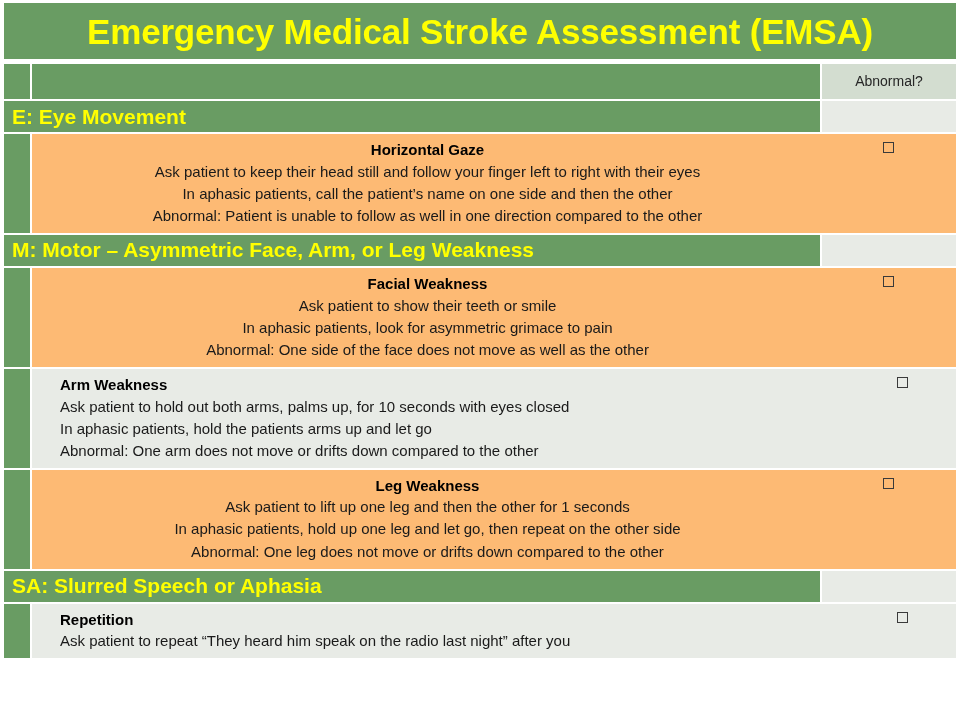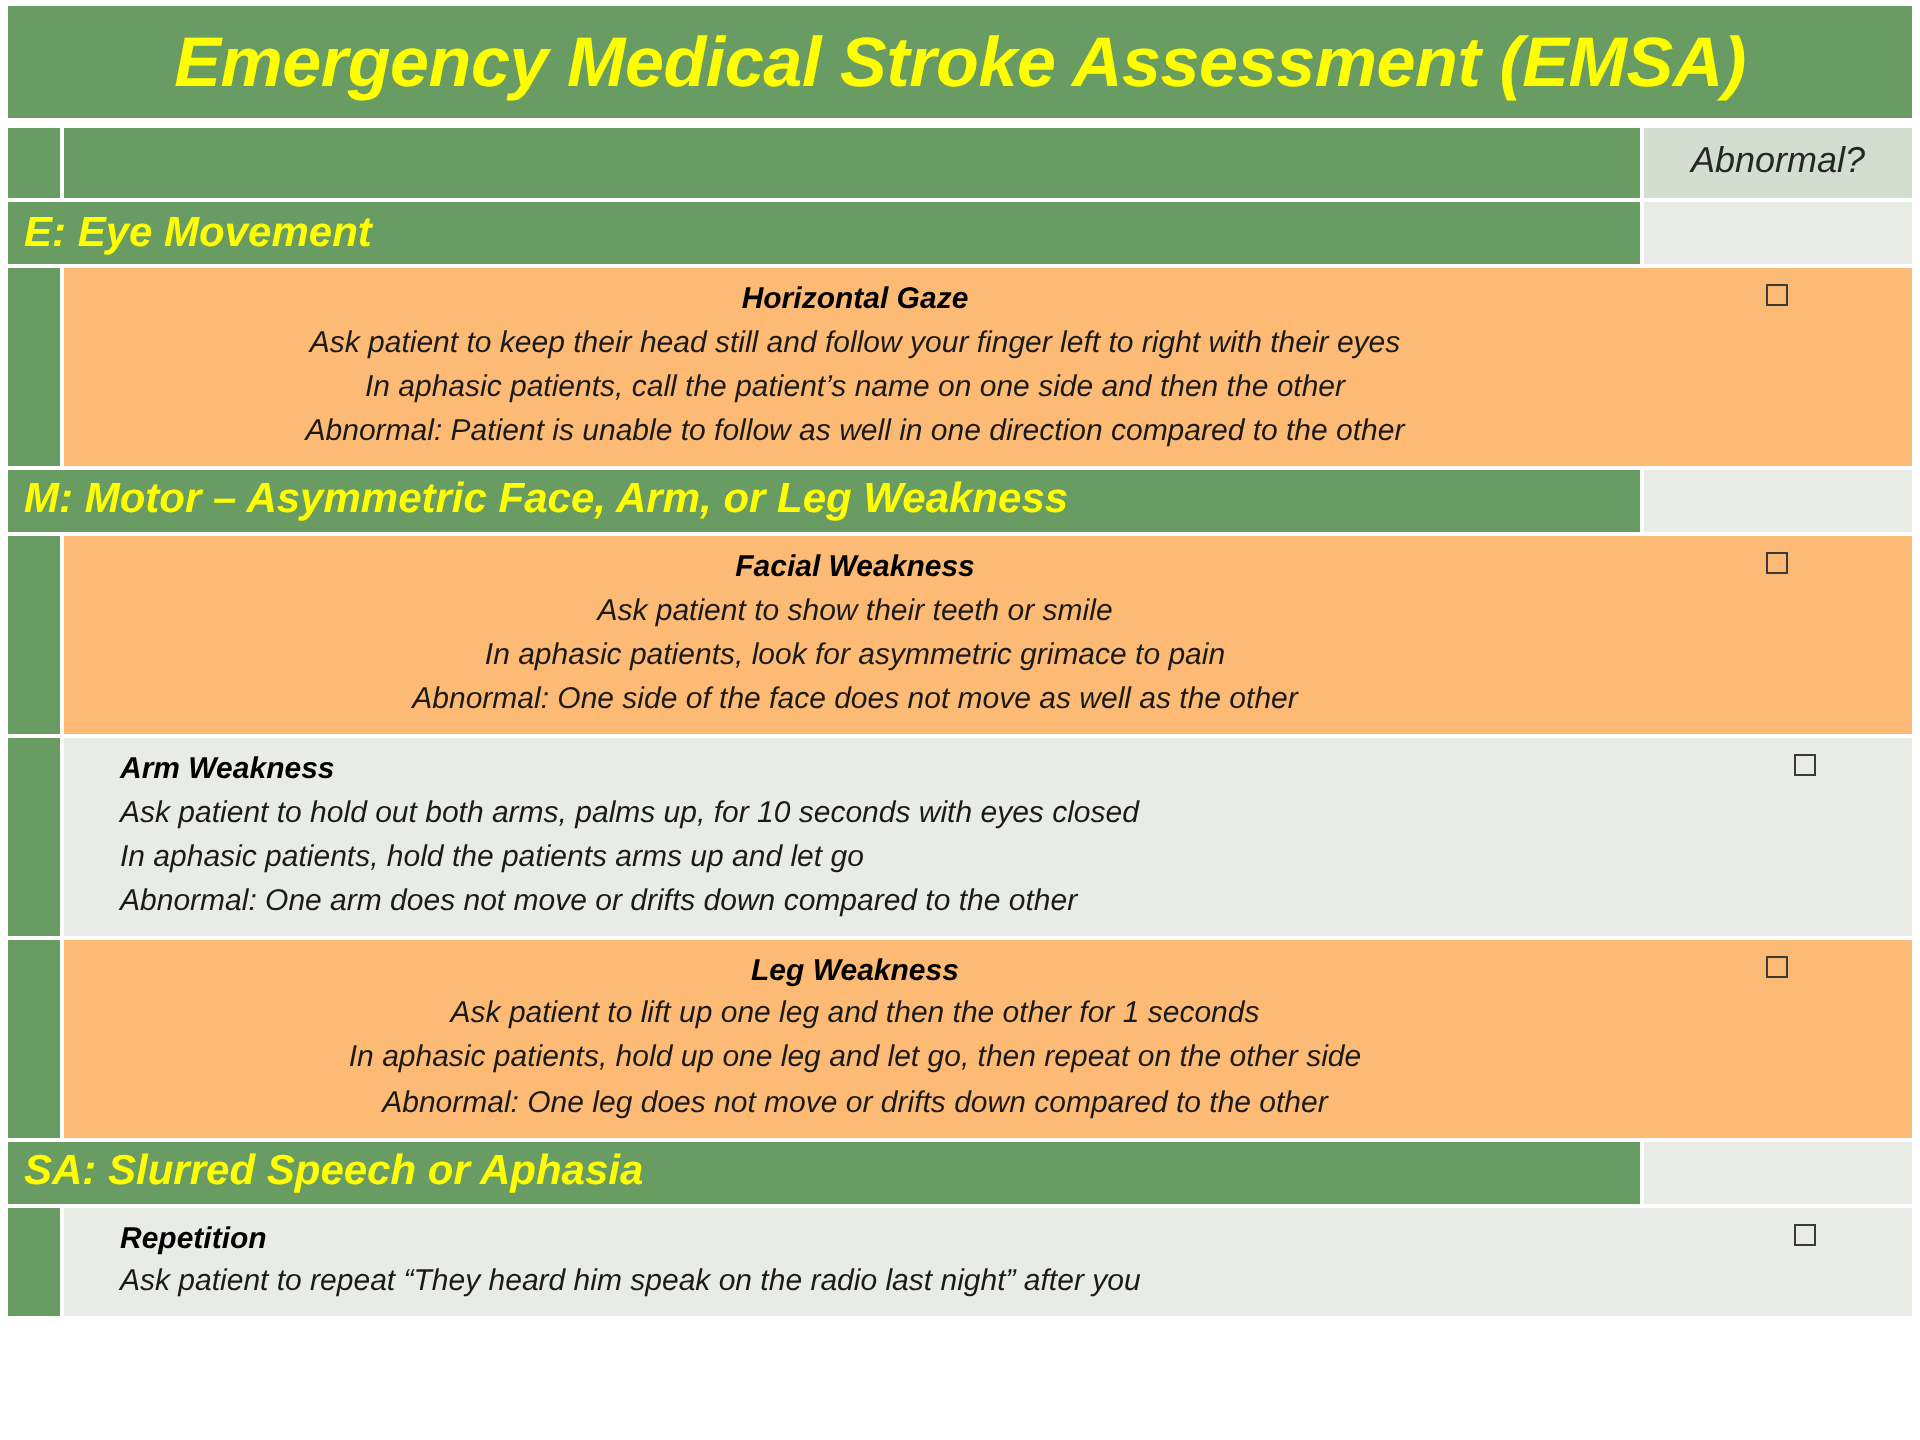--- a/index.html
+++ b/index.html
@@ -15,21 +15,20 @@
     font-family: "Liberation Sans", "DejaVu Sans", sans-serif;
     -webkit-font-smoothing: antialiased;
   }
 
   .slide {
     position: relative;
     width: 960px;
     height: 512px;
     background: #ffffff;
     box-sizing: border-box;
-    font-style: italic;
   }
 
   
   .title-bar {
     position: absolute;
     left: 4px;
     top: 3px;
     width: 952px;
     height: 56px;
     background: #699c63;
@@ -73,21 +72,21 @@
   
   .hdr-row td { height: 33px; }
   .hdr-green {
     background: #699c63;
     border-bottom: 2px solid #ffffff;
     border-right: 2px solid #ffffff;
   }
   .hdr-abn {
     background: #d3ddd0;
     border-bottom: 2px solid #ffffff;
-    font-size: 18px;
+    font-size: 14px;
     color: #262626;
     text-align: center;
     vertical-align: middle;
     padding-bottom: 2px;
   }
 
   
   .sec-row td { height: 31px; }
   .sec-green {
     background: #699c63;

